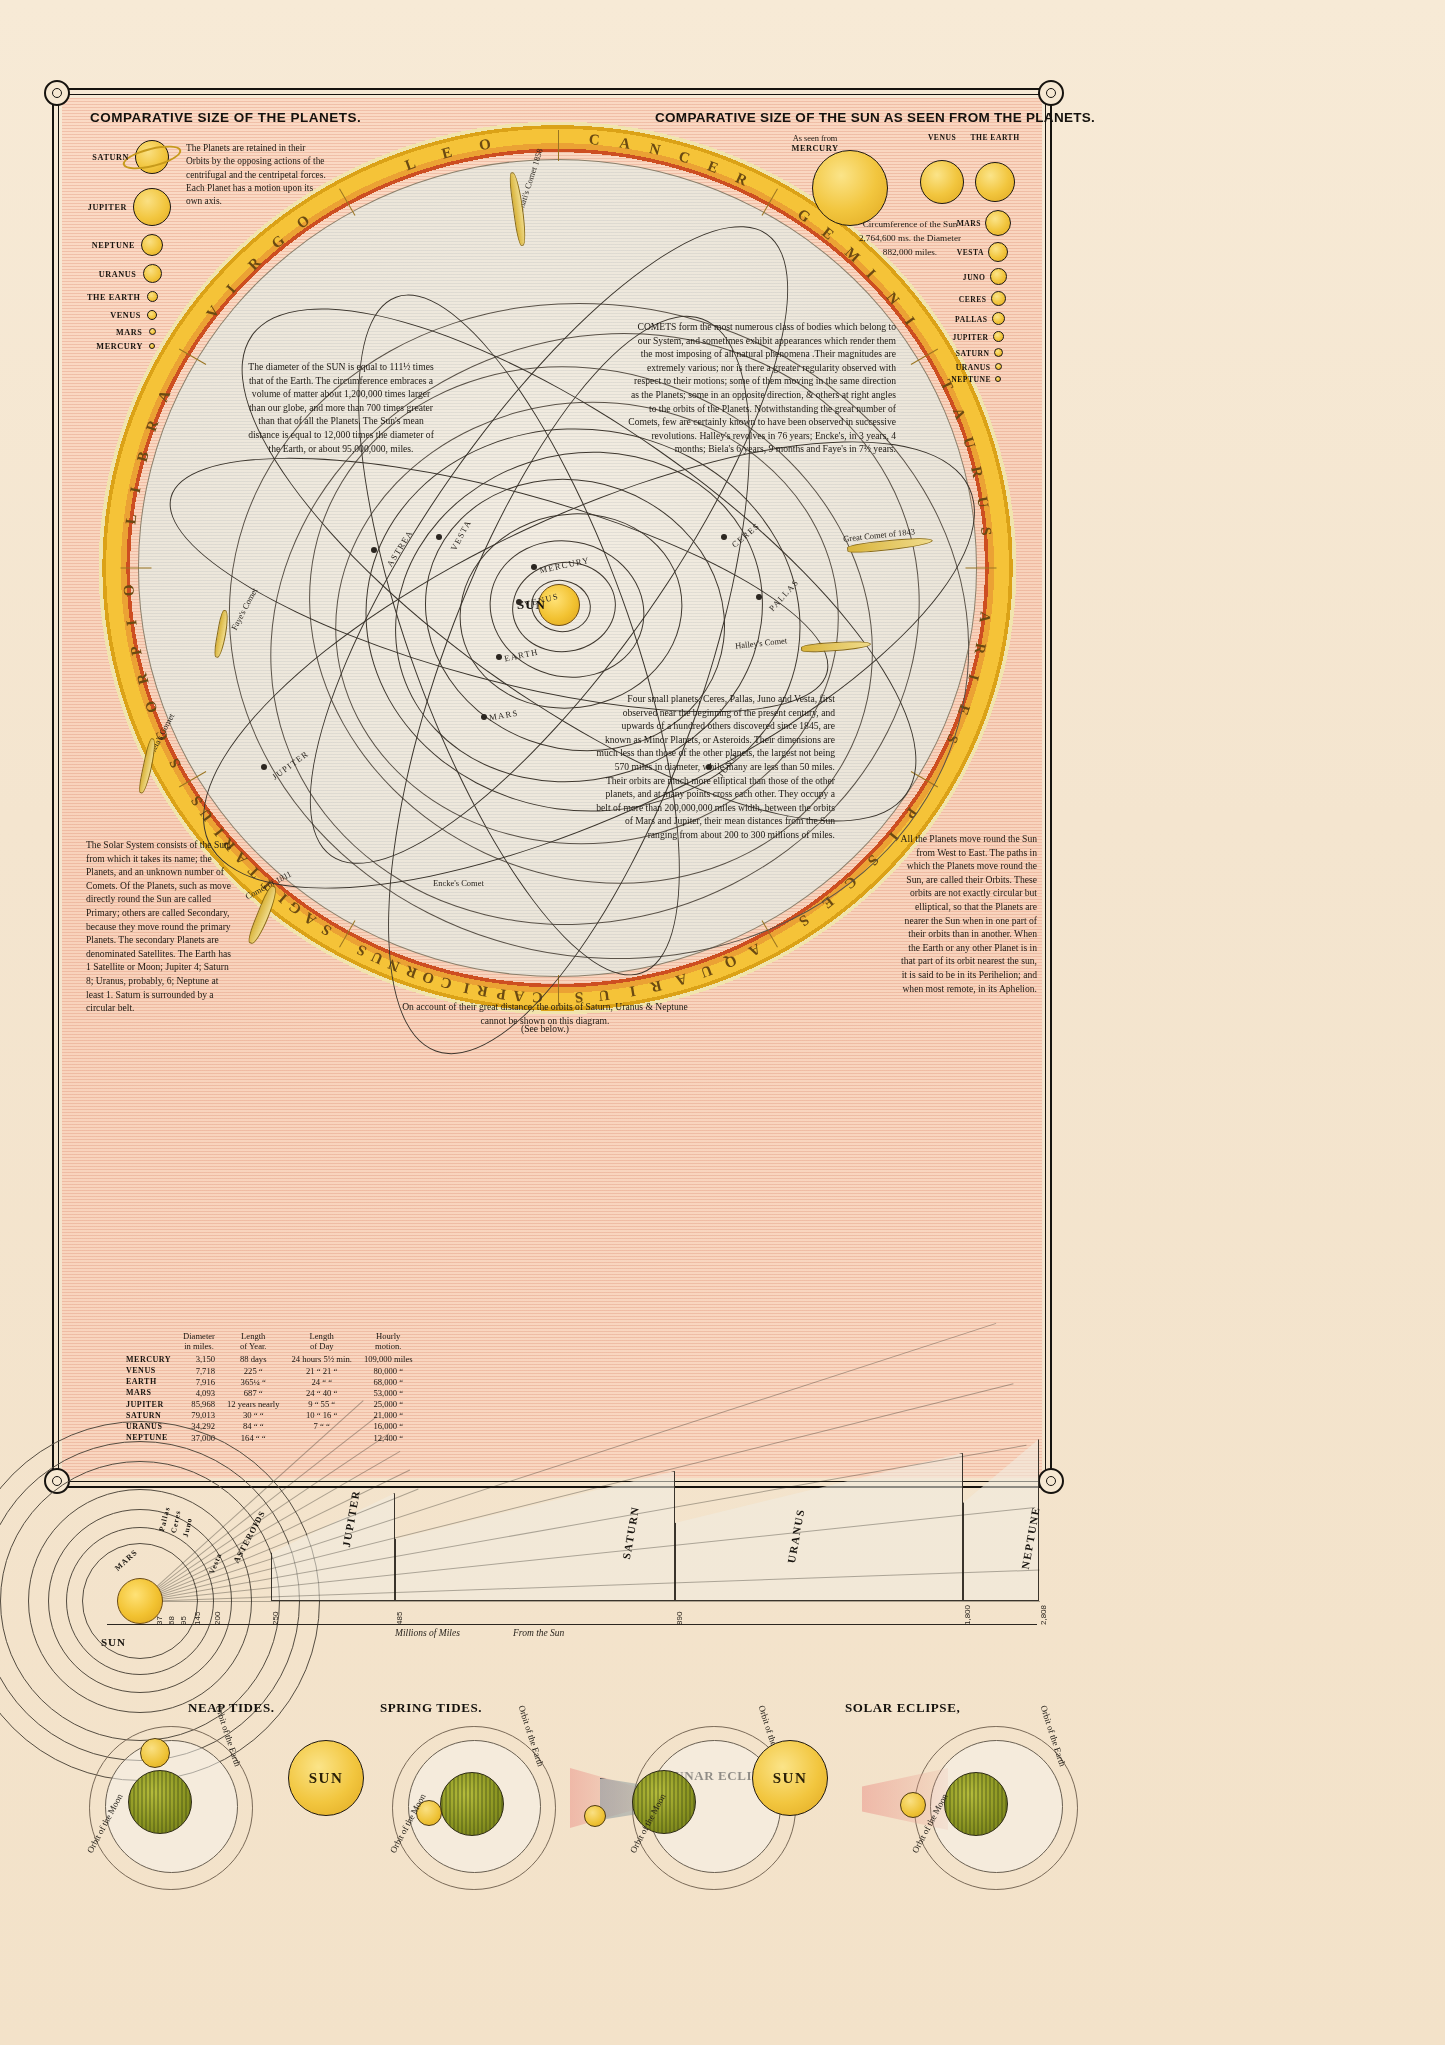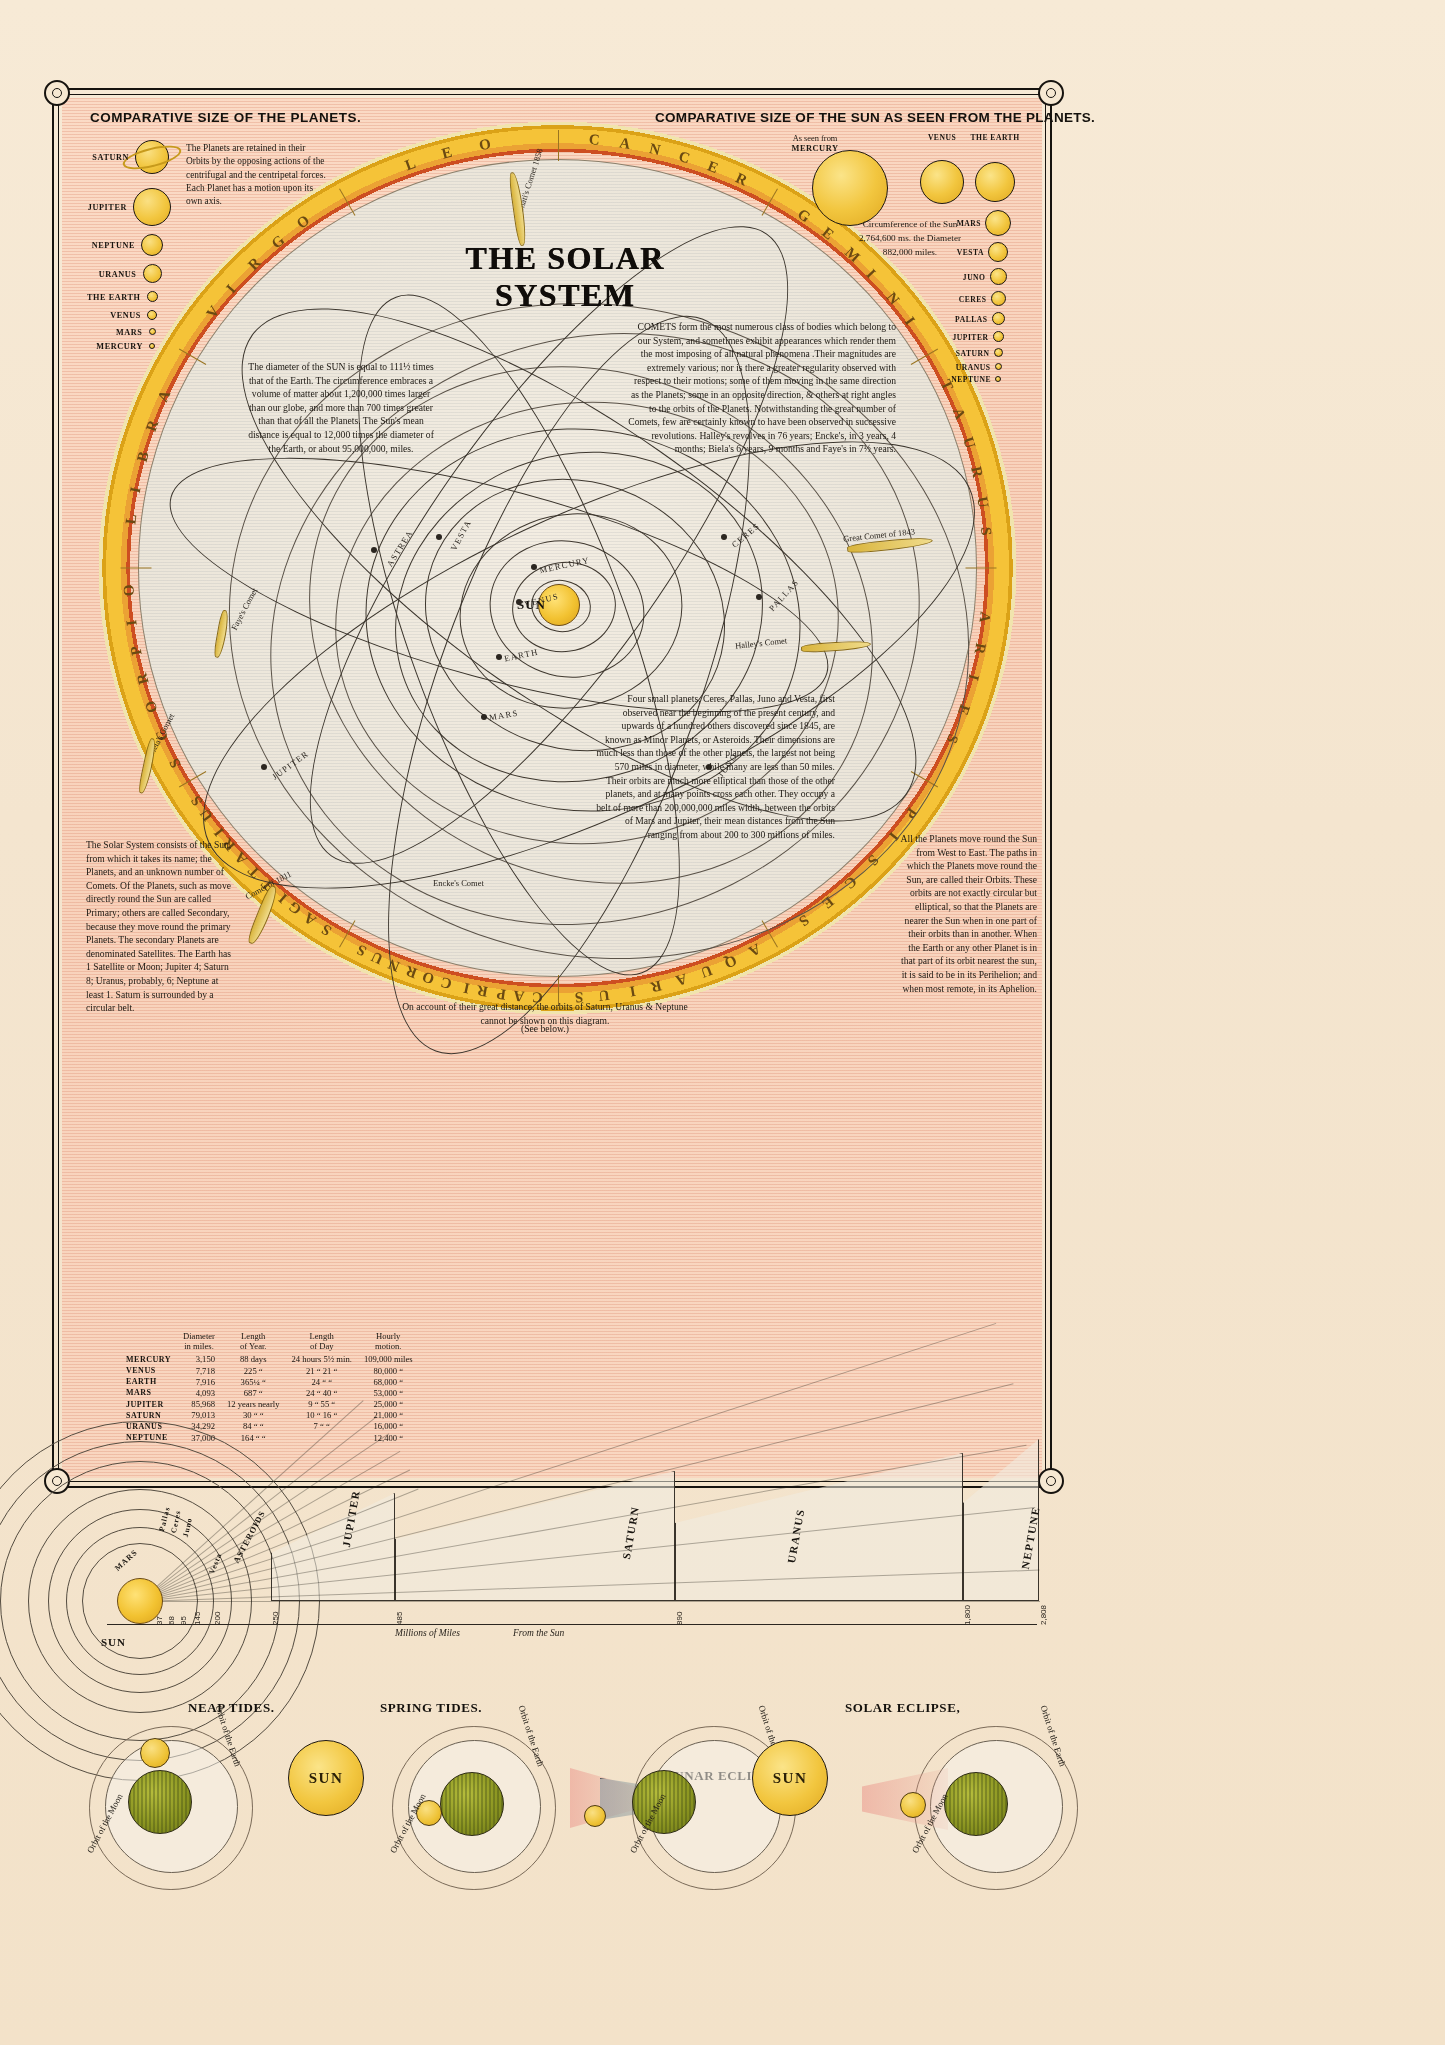--- a/index.html
+++ b/index.html
@@ -457,21 +457,20 @@
         <div class="comet-name" style="left: 126px; top: 486px; transform: rotate(-62deg);">Faye's Comet</div>
         <div class="comet-tail" style="left: 122px; top: 492px; width: 9px; height: 48px; transform: rotate(10deg);"></div>
         <div class="comet-name" style="left: 42px; top: 612px; transform: rotate(-62deg);">Biela's Comet</div>
         <div class="comet-tail" style="left: 48px; top: 620px; width: 9px; height: 56px; transform: rotate(12deg);"></div>
         <div class="comet-name" style="left: 148px; top: 762px; transform: rotate(-28deg);">Comet of 1811</div>
         <div class="comet-tail" style="left: 162px; top: 766px; width: 12px; height: 62px; transform: rotate(22deg);"></div>
         <div class="comet-name" style="left: 338px; top: 760px; transform: rotate(0deg);">Encke's Comet</div>
       </div>
   </div>
 
-  <div class="title">THE SOLAR SYSTEM</div>
 
   <div id="size-panel">
       <div class="ball" style="left: 135px; top: 140px; width: 34px; height: 34px;"></div>
       <div class="ring-sat" style="left: 122.25px; top: 147.65px; width: 59.5px; height: 18.7px;"></div>
       <div class="sz-lab" style="left: 57px; top: 153px; width: 72px;">SATURN</div>
       <div class="ball" style="left: 133px; top: 188px; width: 38px; height: 38px;"></div>
       <div class="sz-lab" style="left: 55px; top: 203px; width: 72px;">JUPITER</div>
       <div class="ball" style="left: 141px; top: 234px; width: 22px; height: 22px;"></div>
       <div class="sz-lab" style="left: 63px; top: 241px; width: 72px;">NEPTUNE</div>
       <div class="ball" style="left: 142.5px; top: 264px; width: 19px; height: 19px;"></div>

